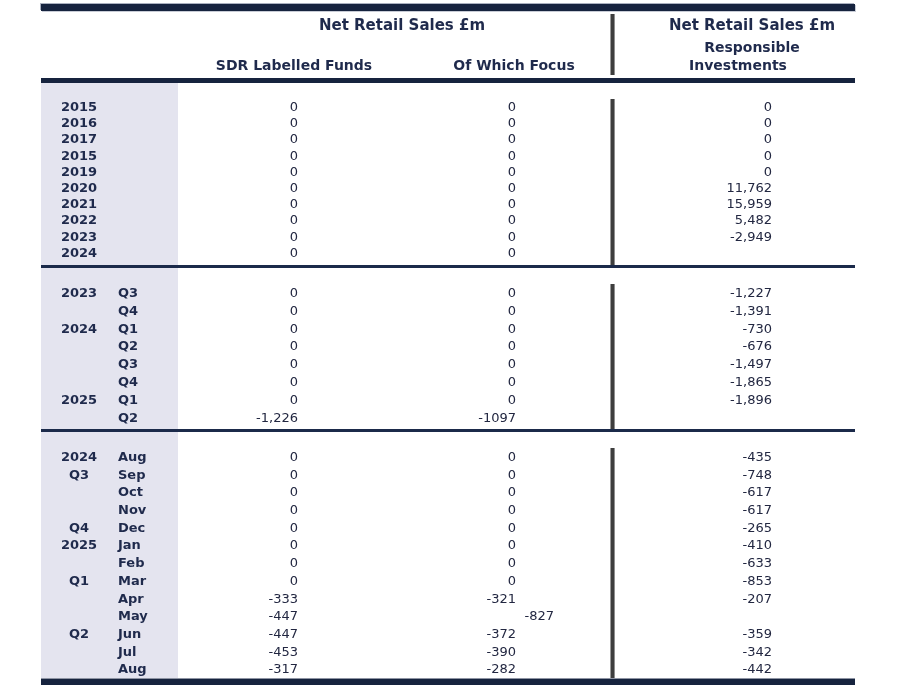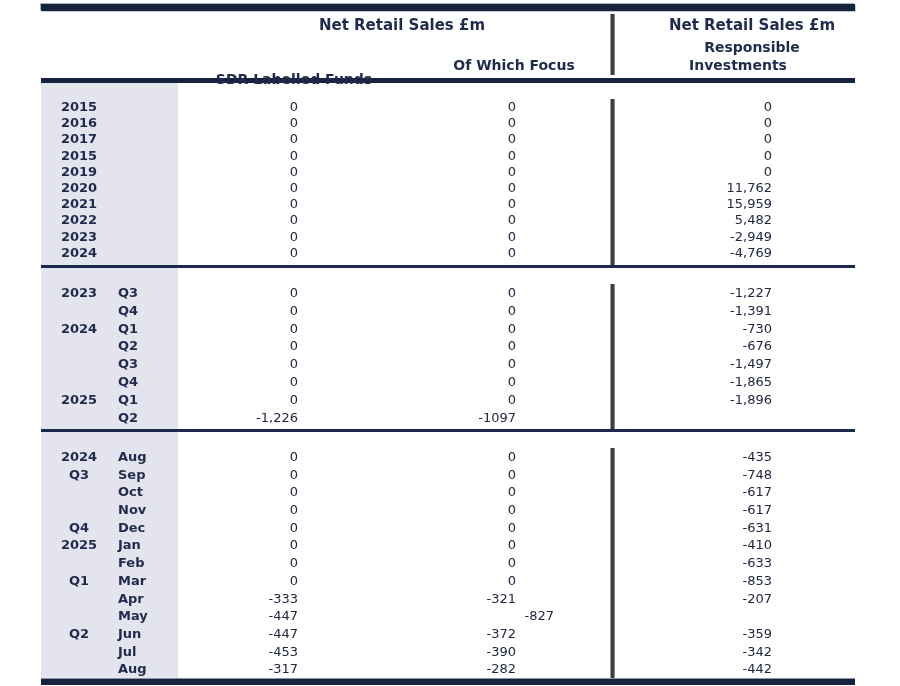--- a/index.html
+++ b/index.html
@@ -14,21 +14,21 @@
   .bottom-bar{height:6px;border-top:1px solid #8e94a3;box-sizing:content-box;}
 
   
   .header{position:relative;width:814px;height:67px;}
   .h-item{position:absolute;font-weight:bold;color:#1F2A4C;text-align:center;white-space:nowrap;}
   .gt{font-size:15px;}
   .ch{font-size:14px;}
   .gt-left{left:211px;top:5px;width:300px;}
   .gt-right{left:561px;top:5px;width:300px;}
   .resp{left:586px;top:28px;width:250px;}
-  .col-sdr{left:153px;top:60px;width:200px;}
+  .col-sdr{left:153px;top:46px;width:200px;}
   .col-focus{left:373px;top:46px;width:200px;}
   .invest{left:572px;top:46px;width:250px;}
   .hvdiv{position:absolute;left:569px;top:3px;height:61px;}
 
   
   .vline{width:5px;box-sizing:border-box;background:#3E3E3E;border-left:1px solid #9b9b9b;border-right:1px solid #8f8f8f;}
   .sec .vline{position:absolute;left:569px;top:16px;bottom:0;}
 
   
   .sec{position:relative;width:814px;}
@@ -133,21 +133,20 @@
           <span class="lb"></span>
           <span class="num c1">0</span>
           <span class="num c2">0</span>
           <span class="num c3">-2,949</span>
         </div>
         <div class="row">
           <span class="la">2024</span>
           <span class="lb"></span>
           <span class="num c1">0</span>
           <span class="num c2">0</span>
-          <span class="num c3">-4,769</span>
         </div>
       </div>
   </section>
 
   <div class="bar sec-divider"></div>
 
   <section class="sec sec-quarterly">
     <div class="label-col"></div>
     <div class="vline"></div>
     <div class="rows">
@@ -241,21 +240,21 @@
           <span class="lb">Nov</span>
           <span class="num c1">0</span>
           <span class="num c2">0</span>
           <span class="num c3">-617</span>
         </div>
         <div class="row">
           <span class="la">Q4</span>
           <span class="lb">Dec</span>
           <span class="num c1">0</span>
           <span class="num c2">0</span>
-          <span class="num c3">-631</span>
+          <span class="num c3">-265</span>
         </div>
         <div class="row">
           <span class="la">2025</span>
           <span class="lb">Jan</span>
           <span class="num c1">0</span>
           <span class="num c2">0</span>
           <span class="num c3">-410</span>
         </div>
         <div class="row">
           <span class="la"></span>

